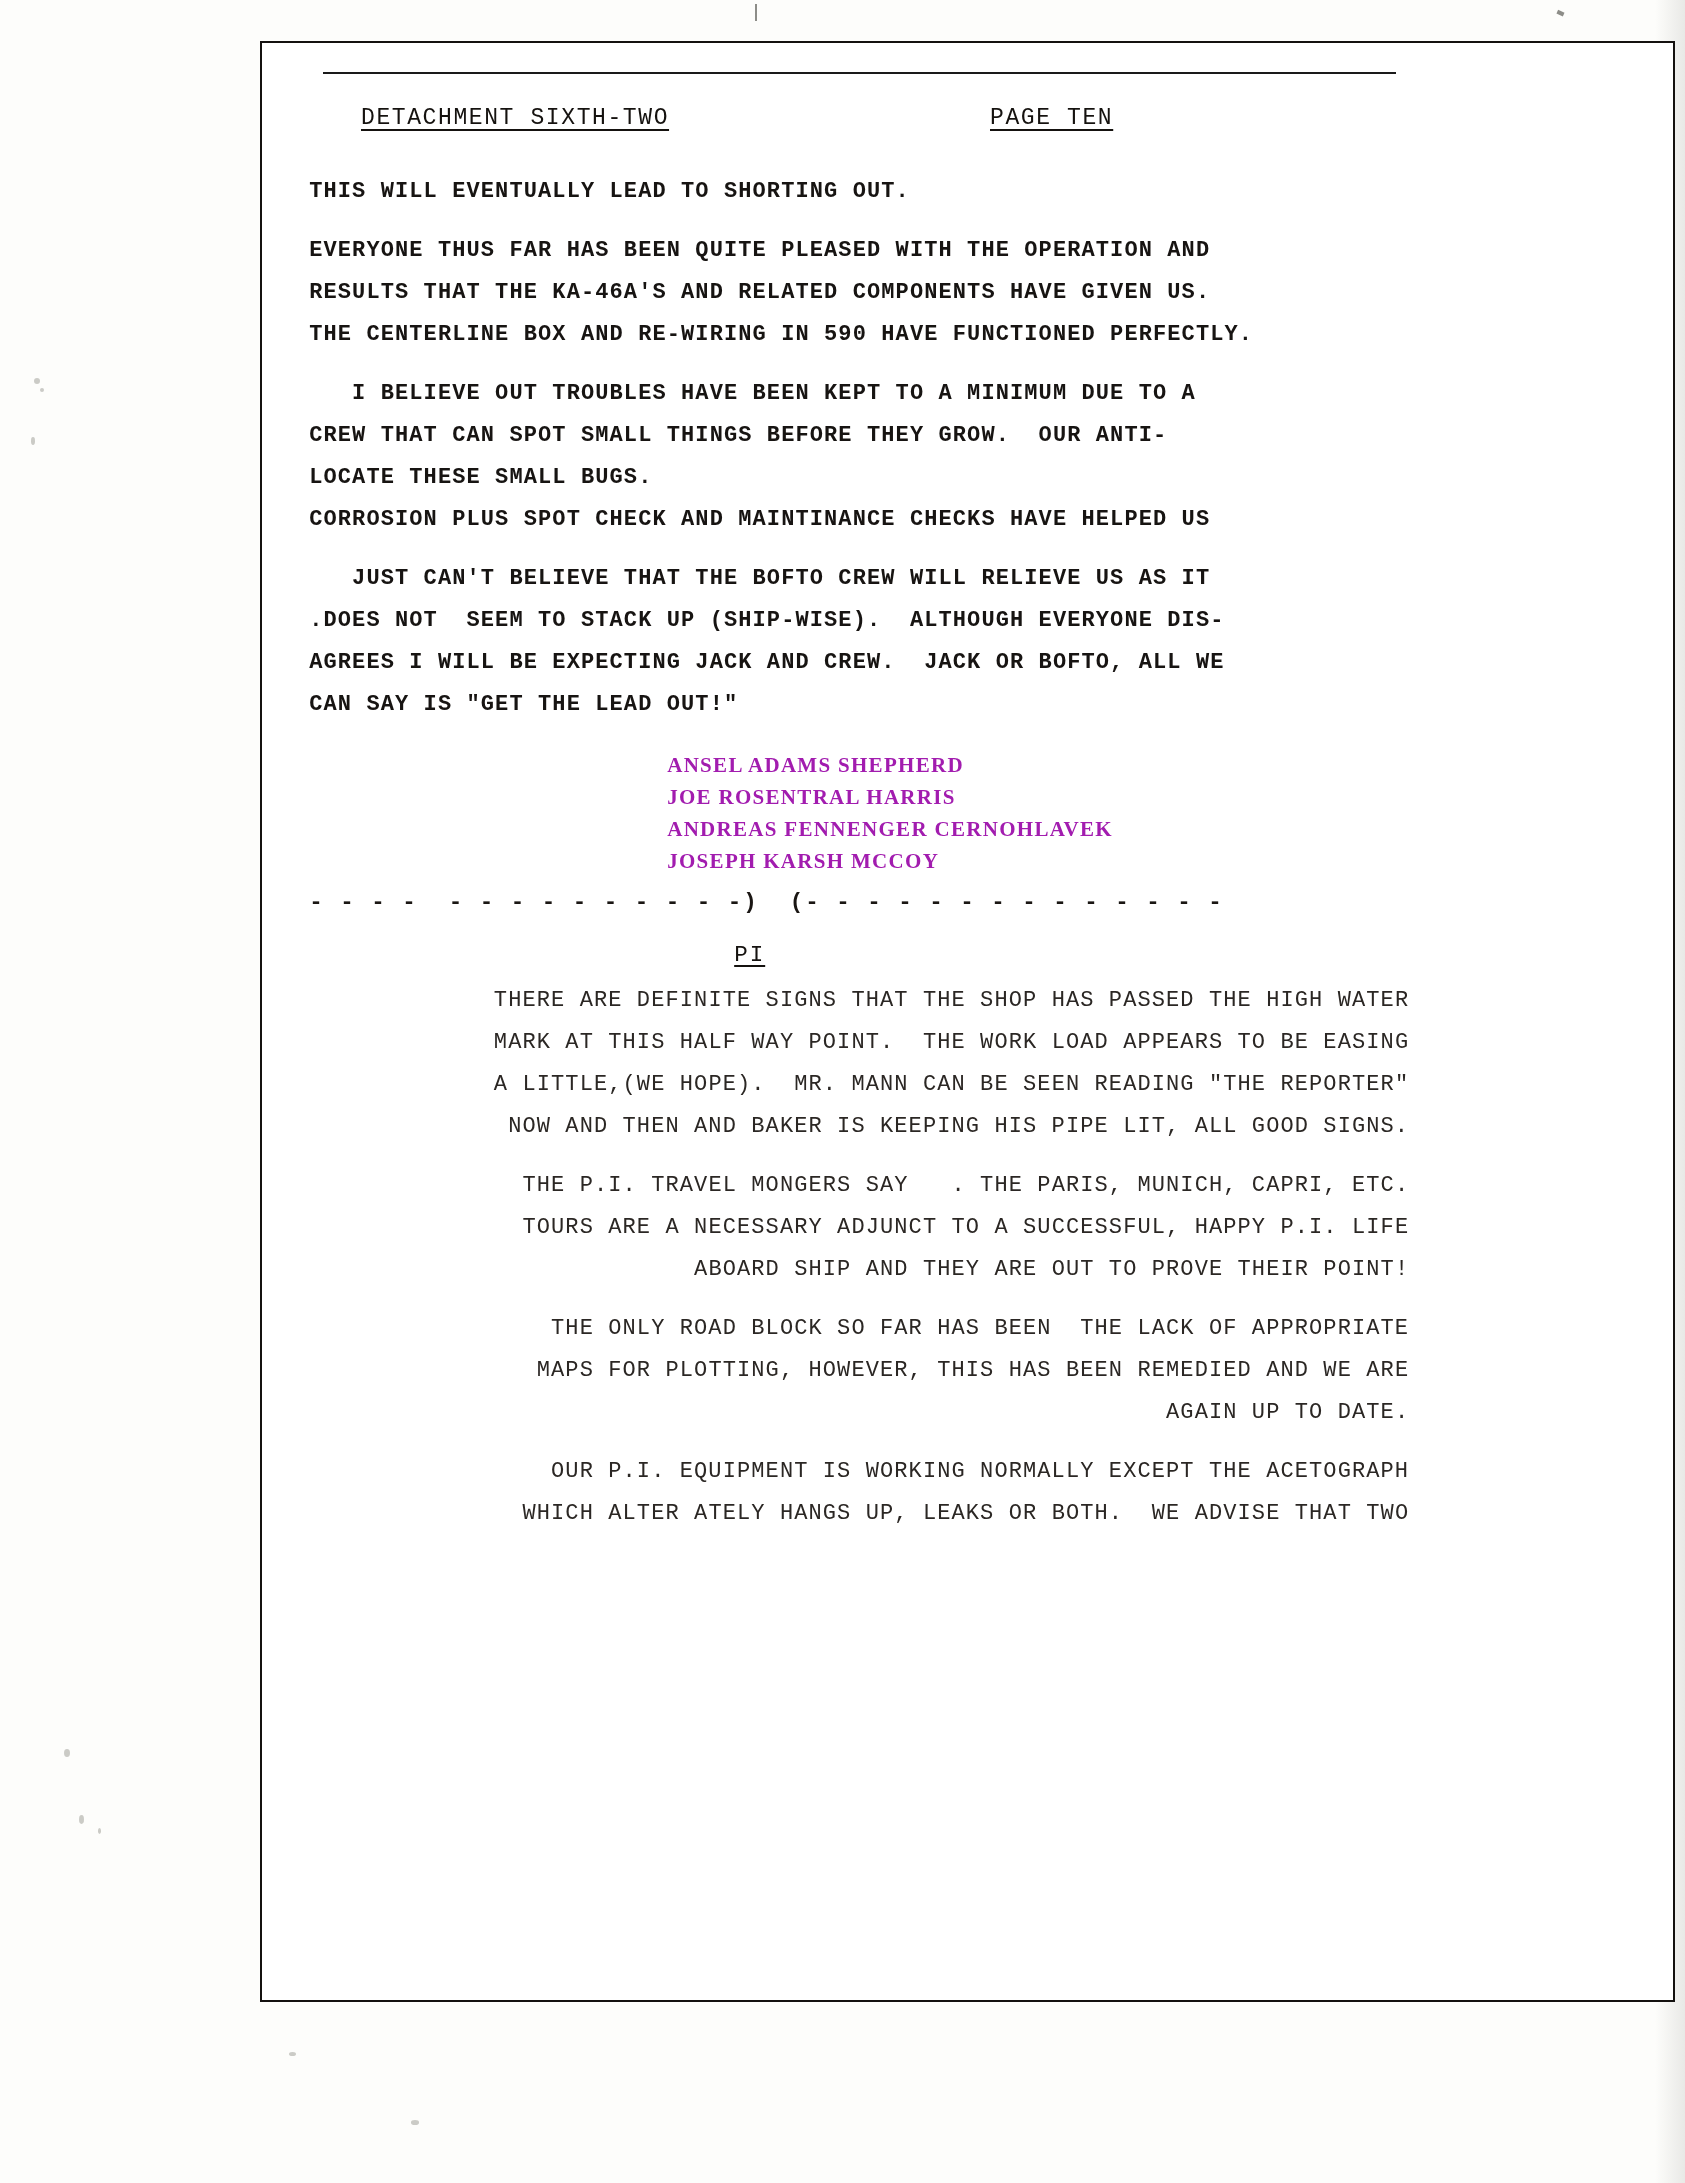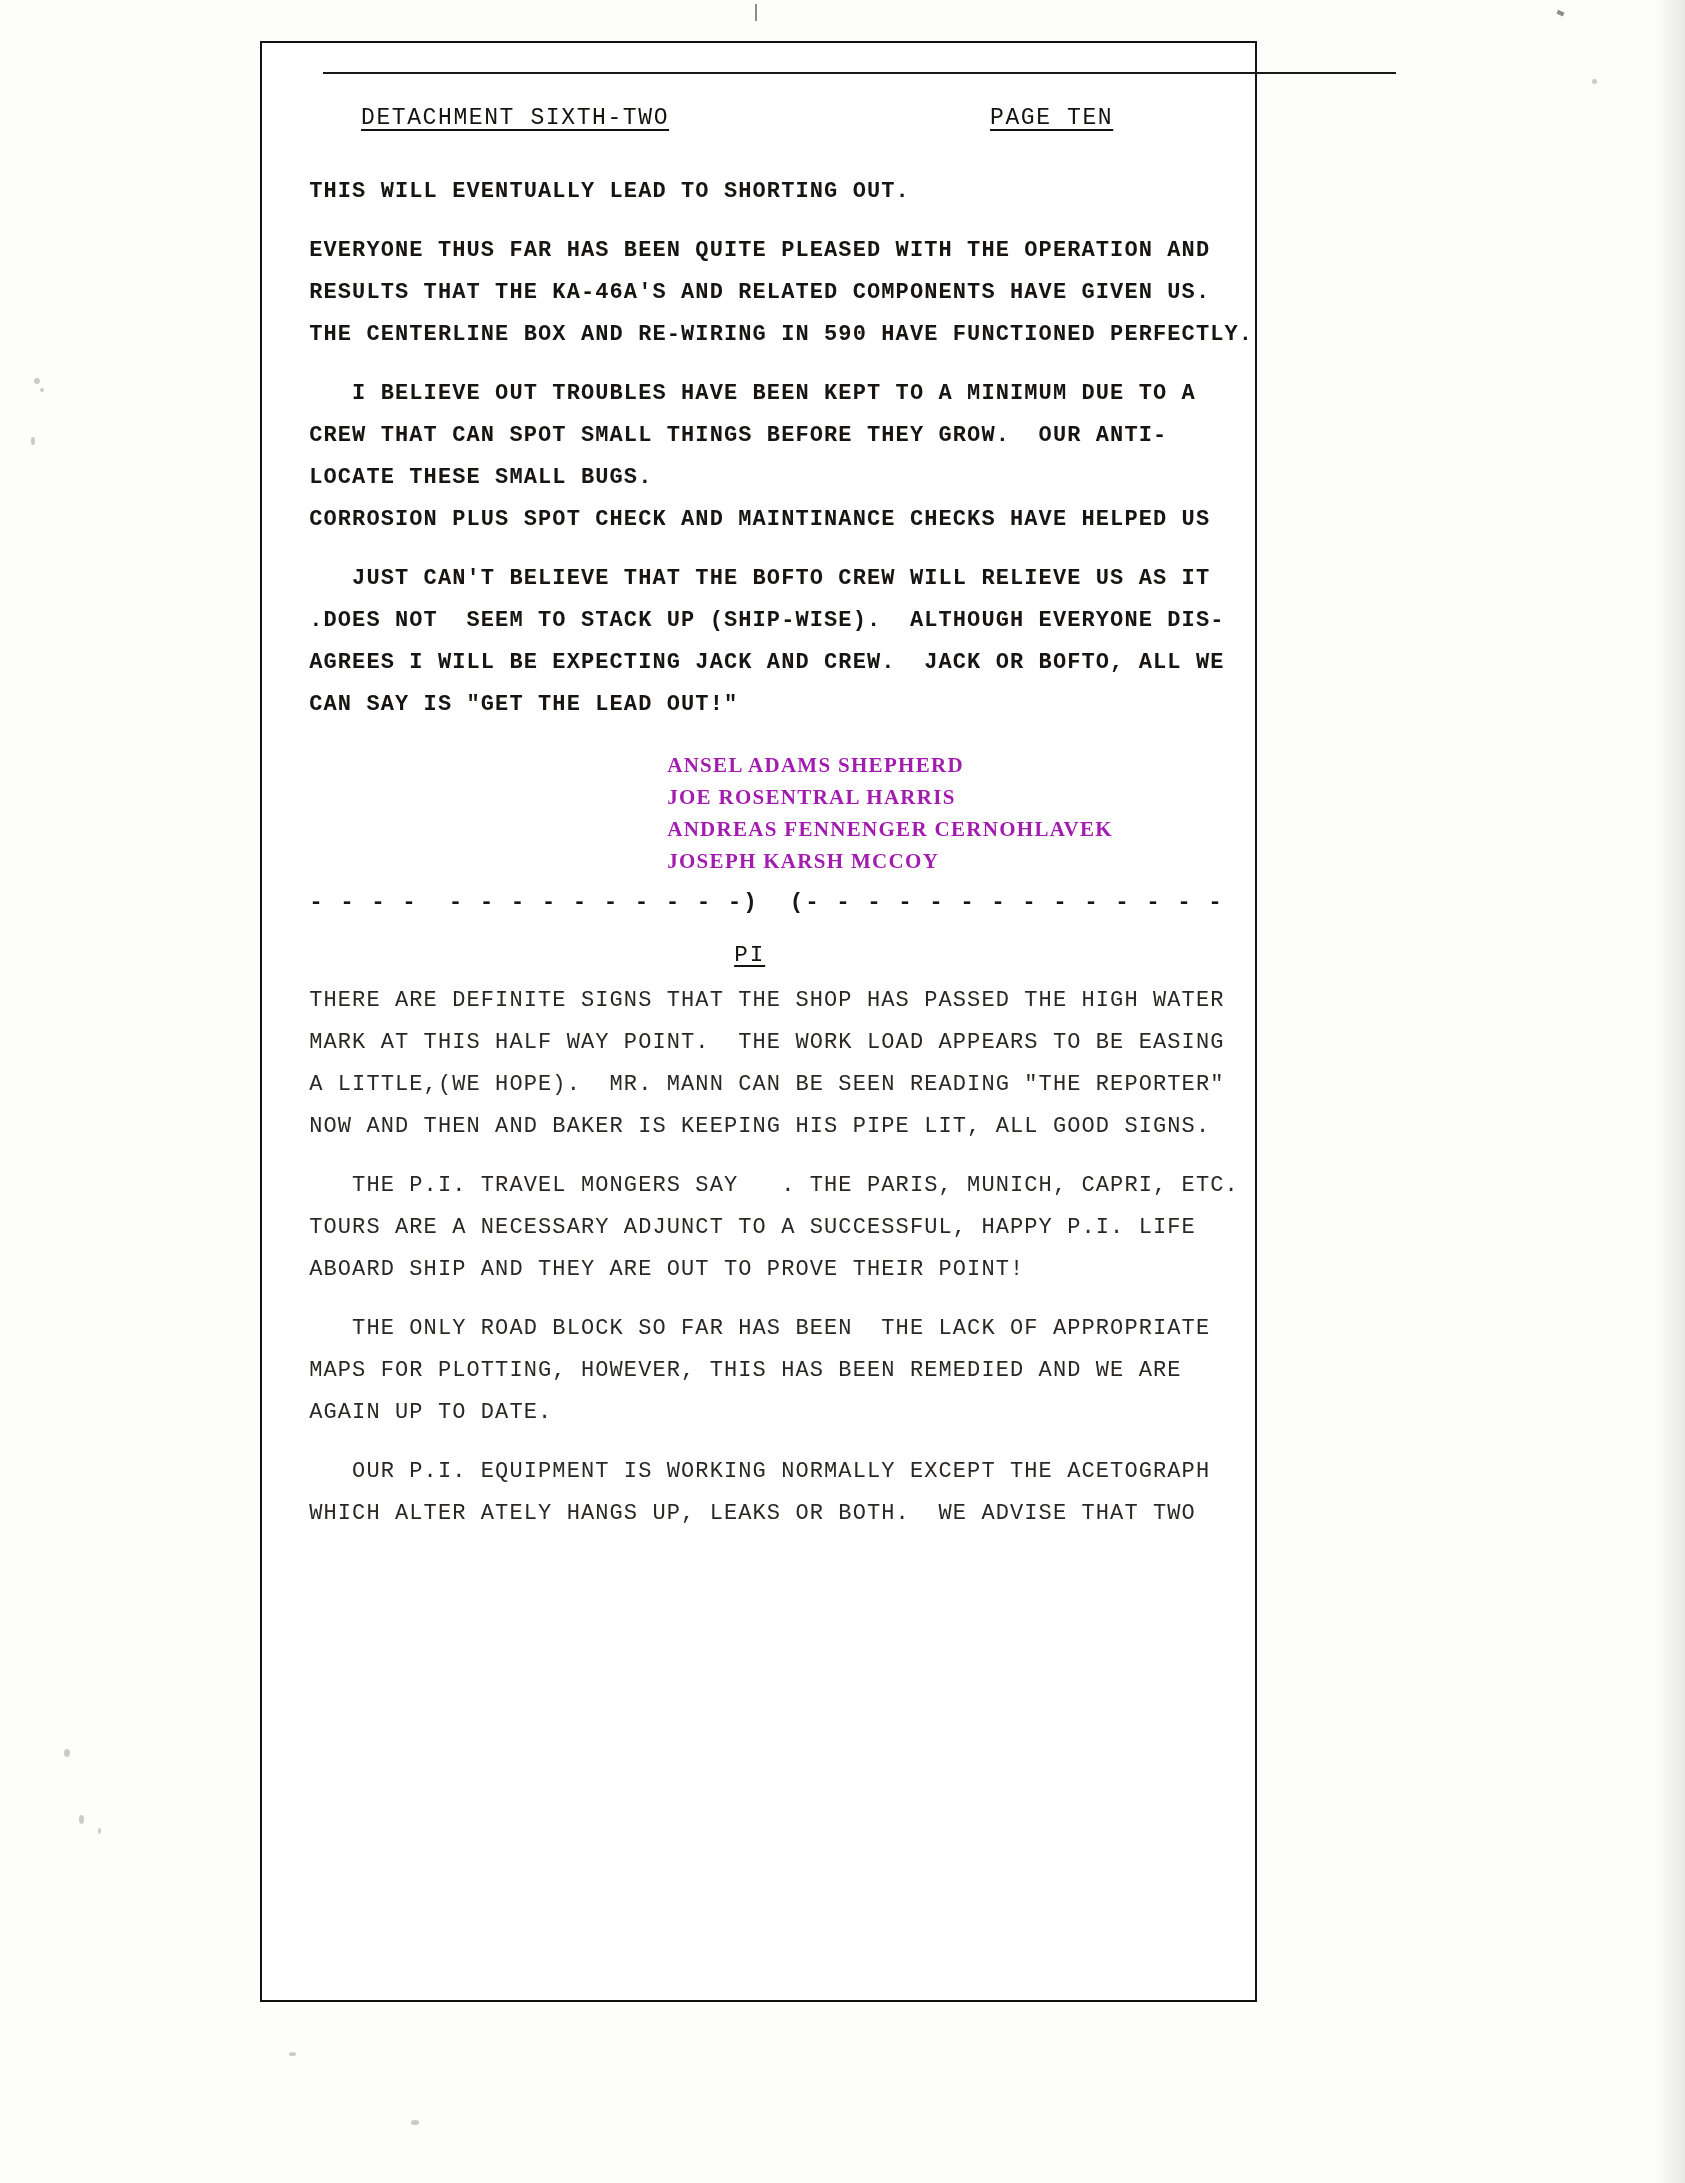--- a/index.html
+++ b/index.html
@@ -30,21 +30,21 @@
     background: #b9b9b4;
     border-radius: 50%;
     opacity: .75;
   }
 
   
   .doc-frame {
     position: absolute;
     left: 260px;
     top: 41px;
-    width: 997px;
+    width: 1415px;
     height: 1961px;
     border: 2.6px solid #14110f;
     background: #ffffff;
     box-sizing: border-box;
   }
 
   .doc-inner {
     position: absolute;
     left: 34px;
     top: 16px;
@@ -108,20 +108,21 @@
     font-size: 22px;
     line-height: 42px;
     letter-spacing: 1.1px;
     color: #171412;
     white-space: pre;
     font-weight: 600;
   }
   .line.light {
     color: #2b2724;
     font-weight: 500;
+    text-align: right;
   }
 
   .sig-block {
     margin: 22.5px 0 0 0;
     padding-left: 358px;
   }
   .sig-line {
     font-size: 21px;
     line-height: 32px;
     letter-spacing: 1.3px;

